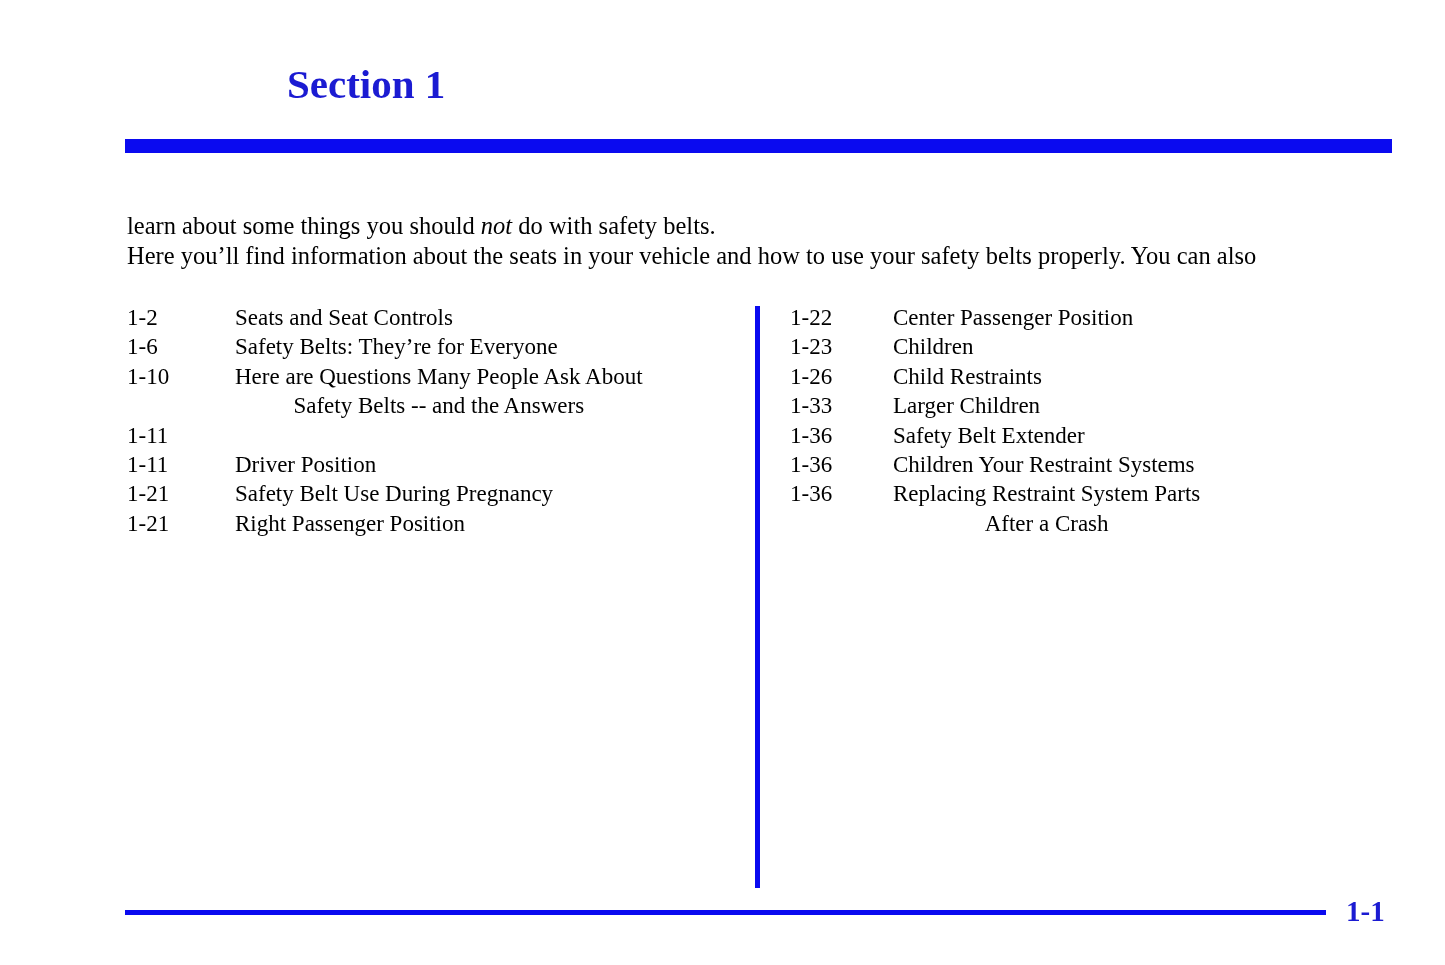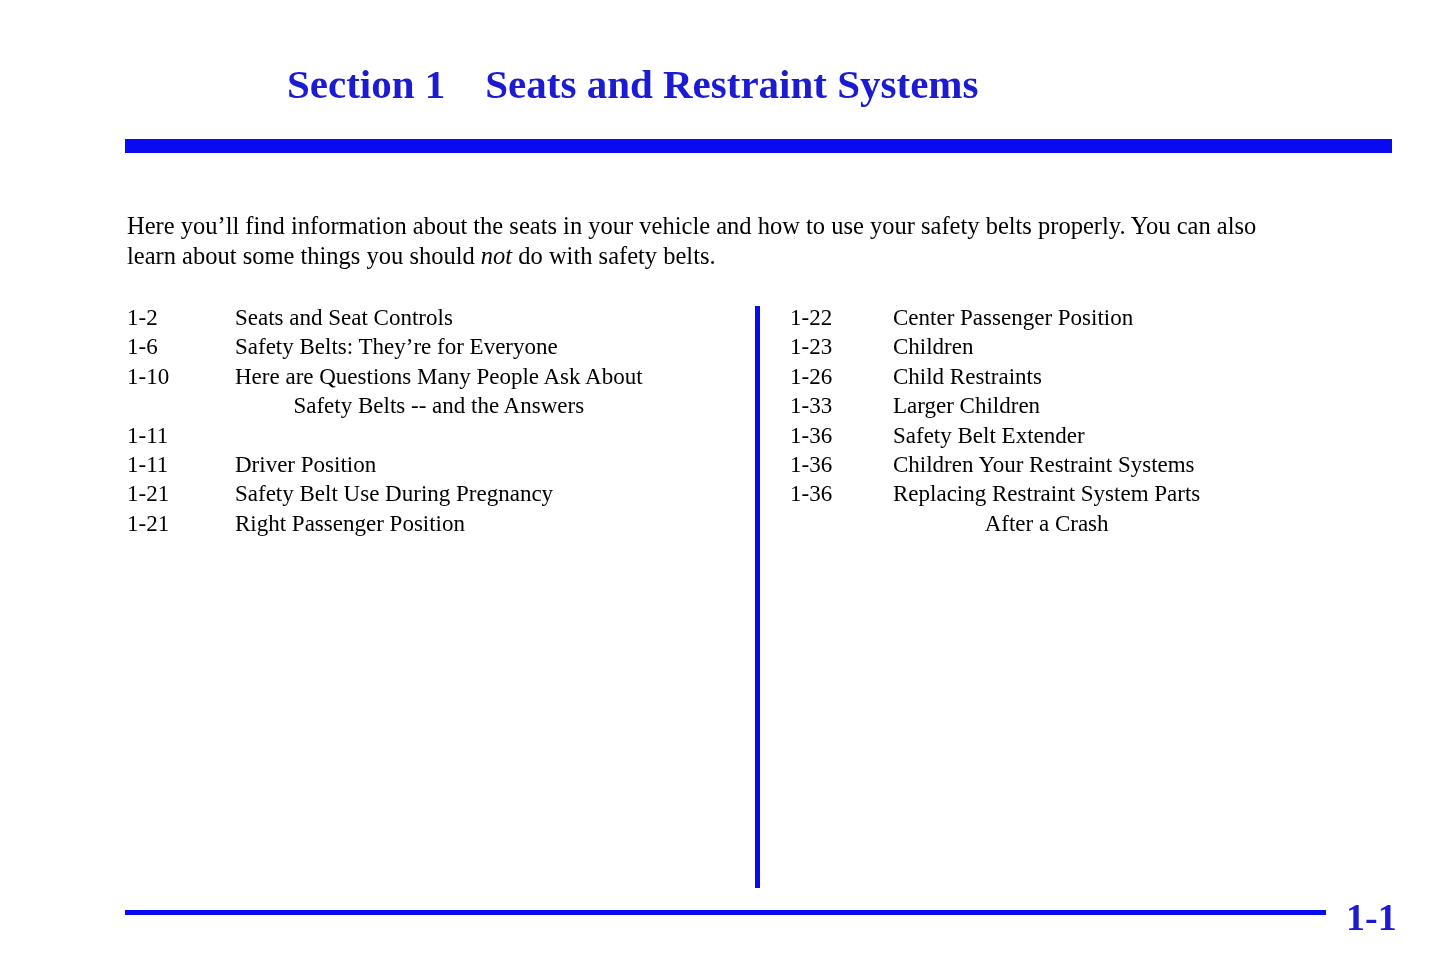--- a/index.html
+++ b/index.html
@@ -74,40 +74,39 @@
     left: 125px;
     top: 910px;
     width: 1201px;
     height: 5px;
     background: #0a0af0;
   }
   .page-number {
     position: absolute;
     left: 1346px;
     top: 895px;
-    font-size: 38px;
+    font-size: 29px;
     font-weight: bold;
     color: #1b1bd2;
   }
 </style>
 </head>
 <body>
 
 <div class="page">
 
   <div class="title-row">
     <span>Section 1</span>
-    <span>Seats and Restraint Systems</span>
   </div>
 
   <div class="title-rule"></div>
 
   <div class="intro">
+    <div><span>learn about some things you should </span><span class="em">not</span><span> do with safety belts.</span></div>
     <div>Here you’ll find information about the seats in your vehicle and how to use your safety belts properly. You can also</div>
-    <div><span>learn about some things you should </span><span class="em">not</span><span> do with safety belts.</span></div>
   </div>
 
   <div class="toc-col left">
     <div class="toc-row">
       <span class="toc-num">1-2</span>
       <span class="toc-title">Seats and Seat Controls</span>
     </div>
     <div class="toc-row">
       <span class="toc-num">1-6</span>
       <span class="toc-title">Safety Belts: They’re for Everyone</span>

